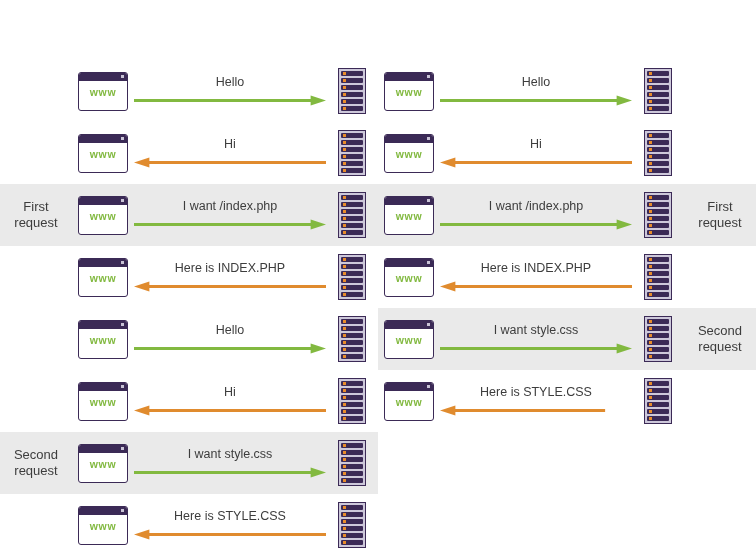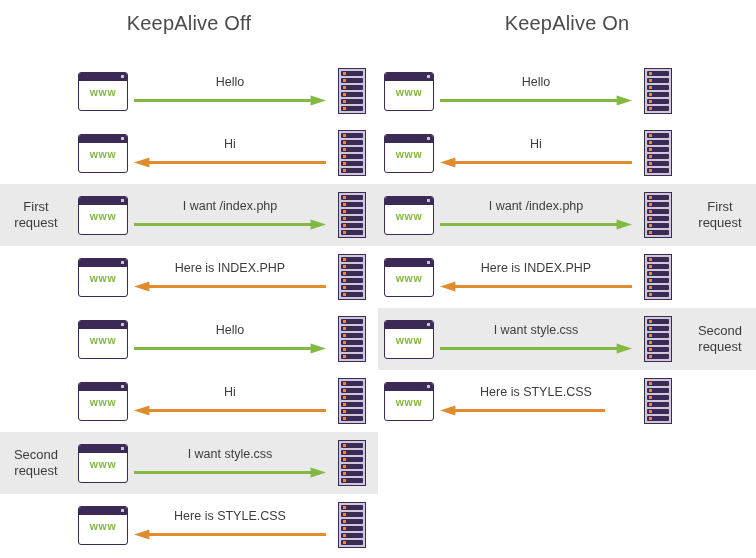--- a/index.html
+++ b/index.html
@@ -177,23 +177,21 @@
   }
 
   
   .arrow-line { stroke-width: 3; }
 </style>
 </head>
 <body>
 
 <div class="diagram">
 
-  <div class="col-title left">KeepAlive Off</div>
-
-  <div class="col-title right">KeepAlive On</div>
+
 
   <div class="column left" id="col-left">
       <div class="row">
         <div class="row-label empty" style="color: rgb(61, 61, 61);"></div>
         <div class="cell-browser">
           <div class="browser-icon" style="border-color: rgb(59, 42, 86);">
             <div class="titlebar" style="background: rgb(59, 42, 86);">
               <div class="dot"></div>
             </div>
             <div class="www" style="color: rgb(130, 185, 64);">www</div>

